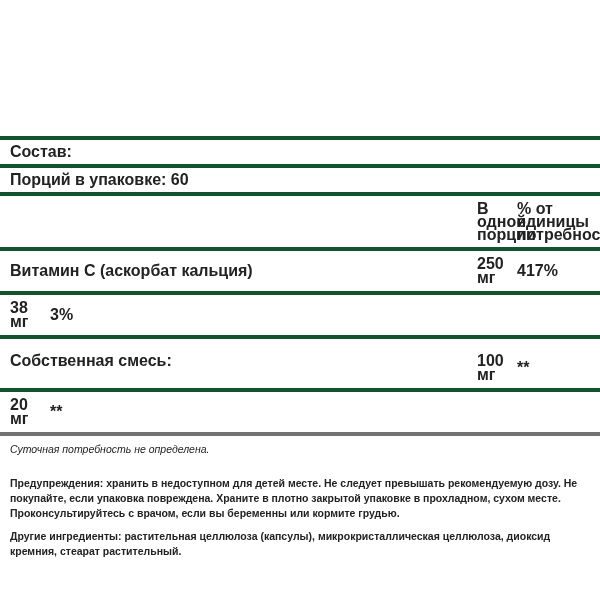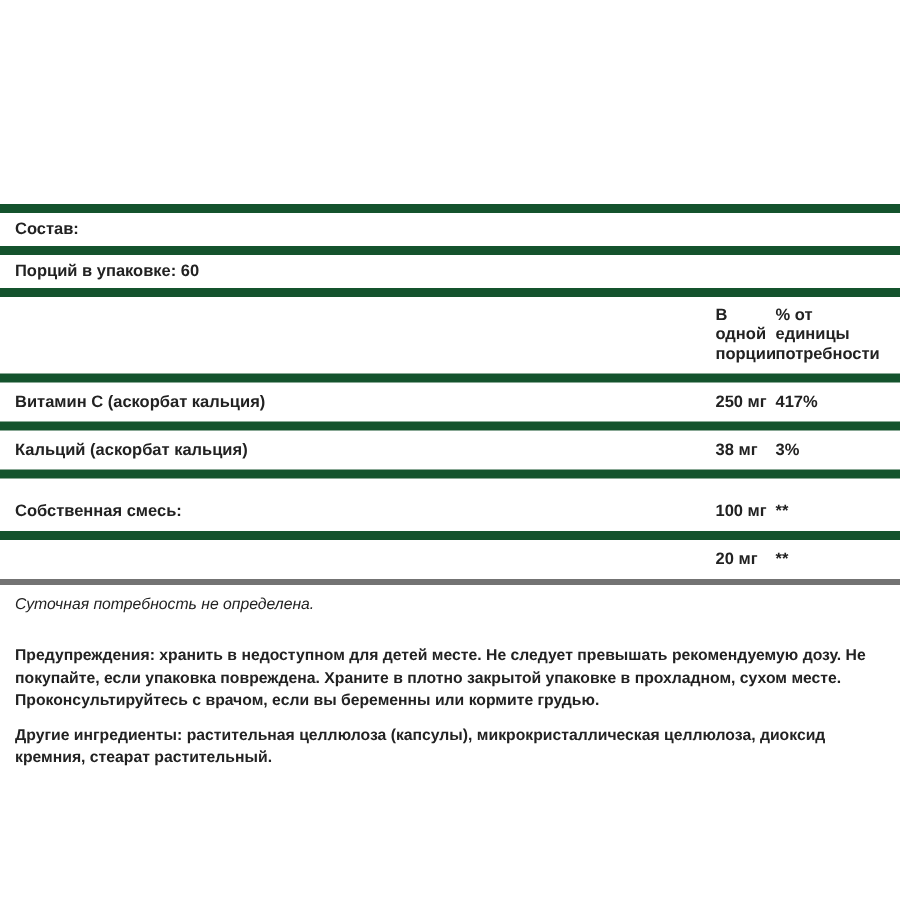--- a/index.html
+++ b/index.html
@@ -20,24 +20,24 @@
     position: absolute;
     top: 136px;
     left: 0;
     width: 600px;
   }
 
   
   .row {
     display: flex;
     align-items: flex-start;
-    border-top: 6px solid #14532d;
+    border-top: 4px solid #14532d;
     padding: 6px 10px 6px 10px;
     box-sizing: border-box;
-    font-size: 11px;
+    font-size: 16px;
     line-height: 14px;
     font-weight: bold;
   }
 
   .col-name {
     flex: 1 1 auto;
     min-width: 0;
     padding-right: 8px;
   }
   .col-amount {
@@ -75,21 +75,20 @@
   .blend-row .col-dv {
     align-self: center;
   }
   .blend-desc {
     display: block;
   }
 
   .nutrient-row {
     min-height: 26px;
     align-items: center;
-    justify-content: flex-end;
   }
 
   
   .footnote {
     border-top: 4px solid #737373;
     padding: 6px 10px 6px 10px;
     font-size: 10.5px;
     line-height: 14px;
     font-style: italic;
     font-weight: normal;
@@ -130,21 +129,20 @@
     <div class="col-dv">% от единицы потребности</div>
   </div>
 
   <div class="row nutrient-row">
     <div class="col-name">Витамин С (аскорбат кальция)</div>
     <div class="col-amount">250 мг</div>
     <div class="col-dv">417%</div>
   </div>
 
   <div class="row nutrient-row">
-    <div class="col-name">Кальций (аскорбат кальция)</div>
     <div class="col-amount">38 мг</div>
     <div class="col-dv">3%</div>
   </div>
 
   <div class="row blend-row">
     <div class="col-name">
       <span>Собственная смесь:</span>
     </div>
     <div class="col-amount">100 мг</div>
     <div class="col-dv">**</div>

